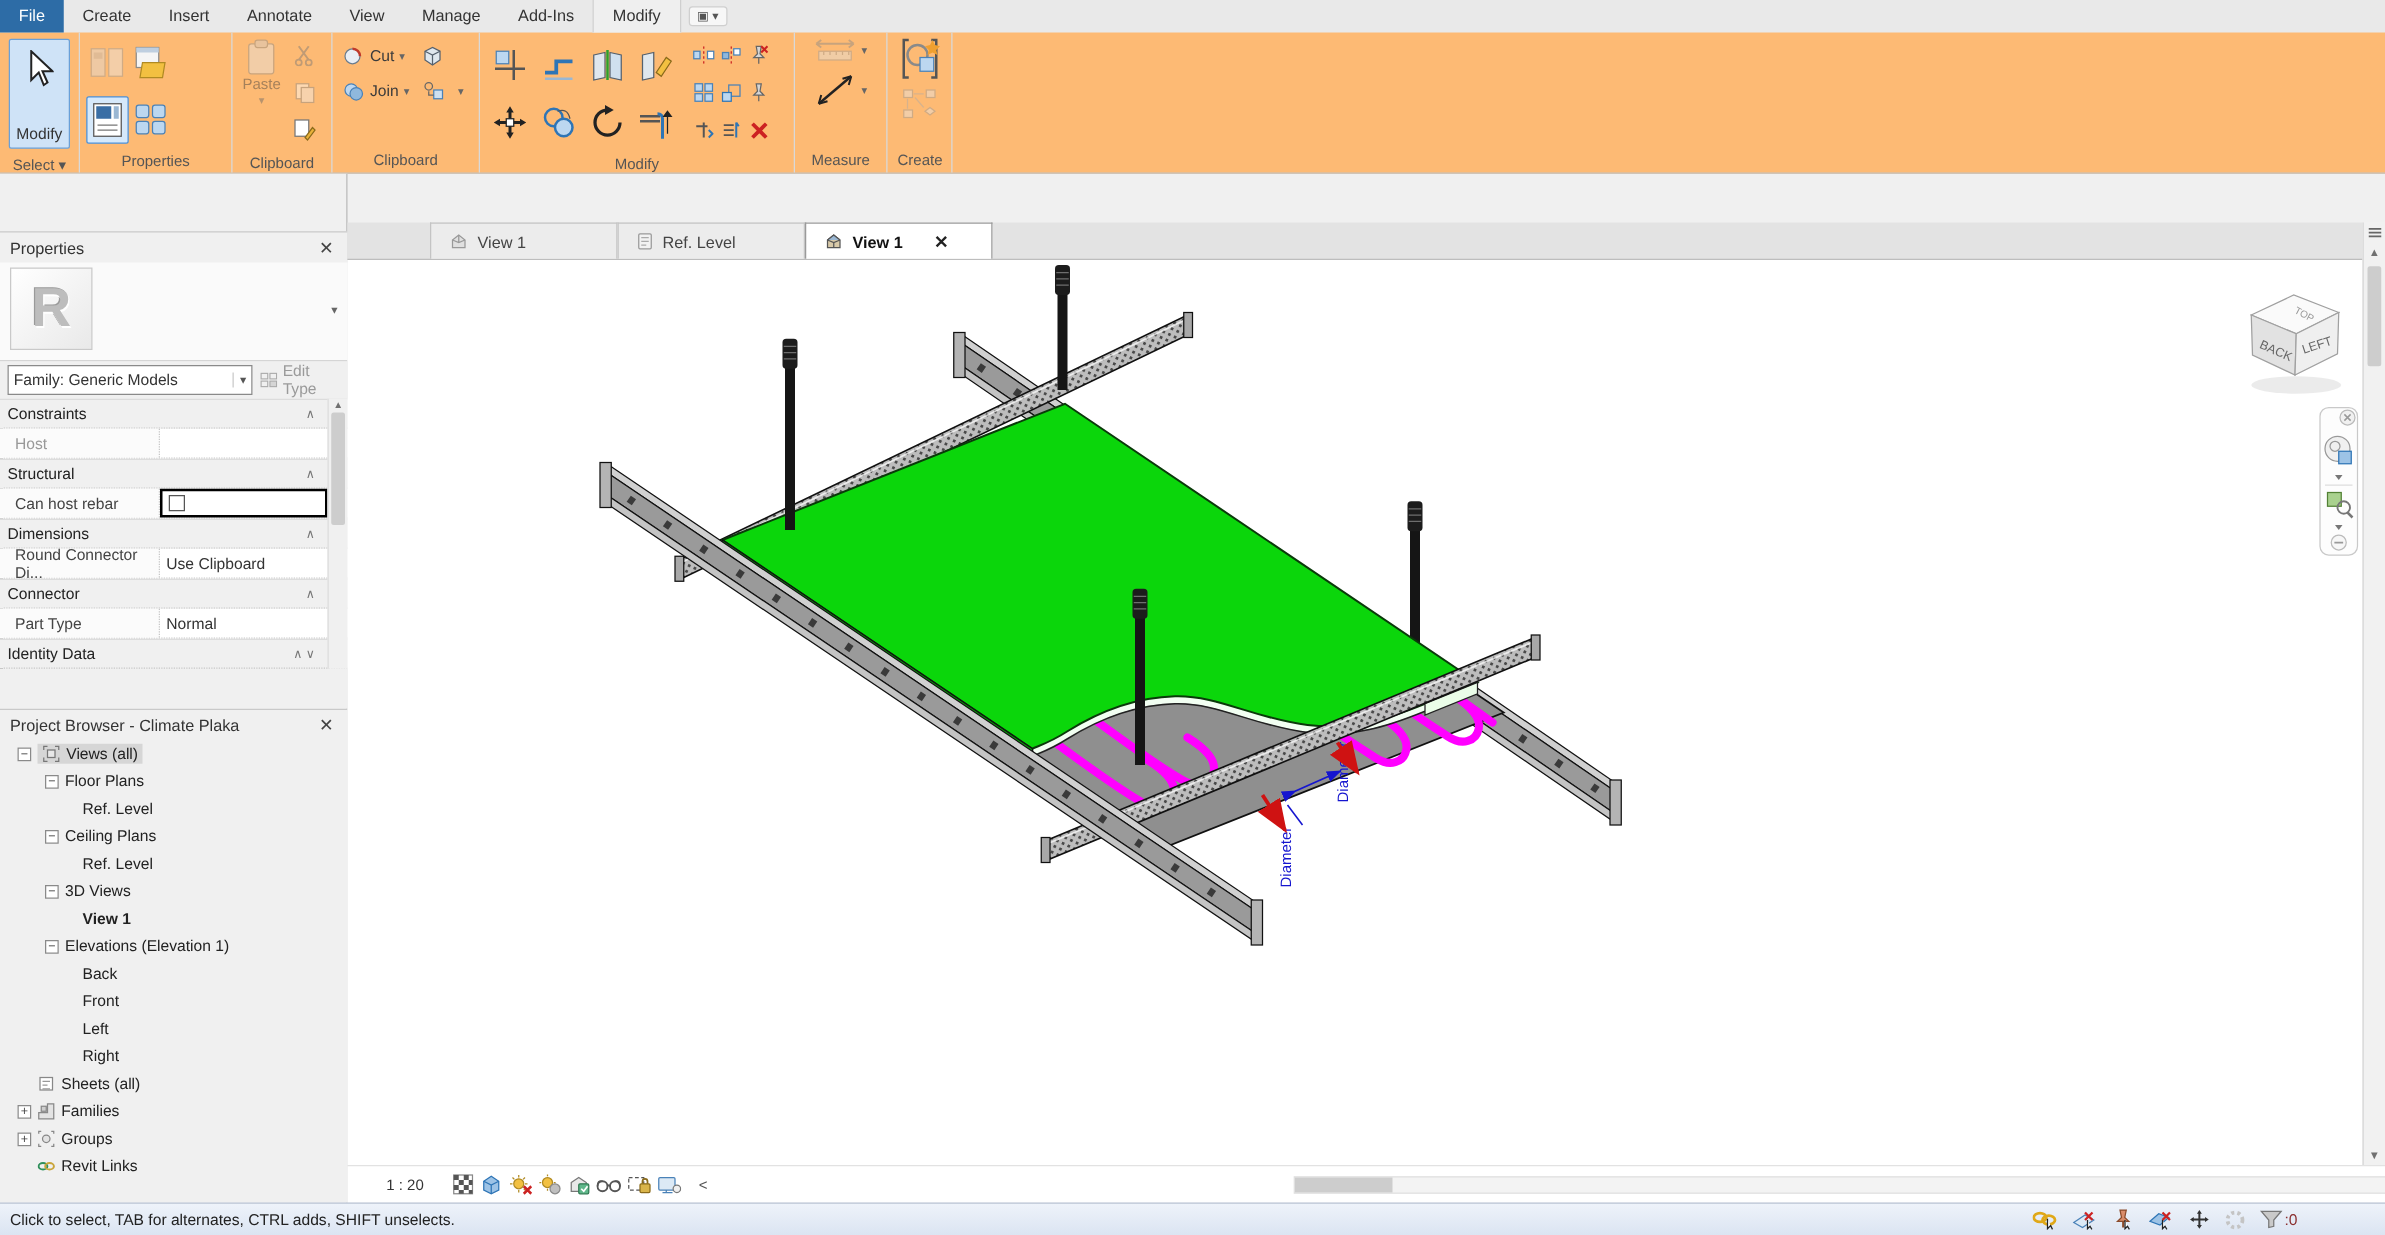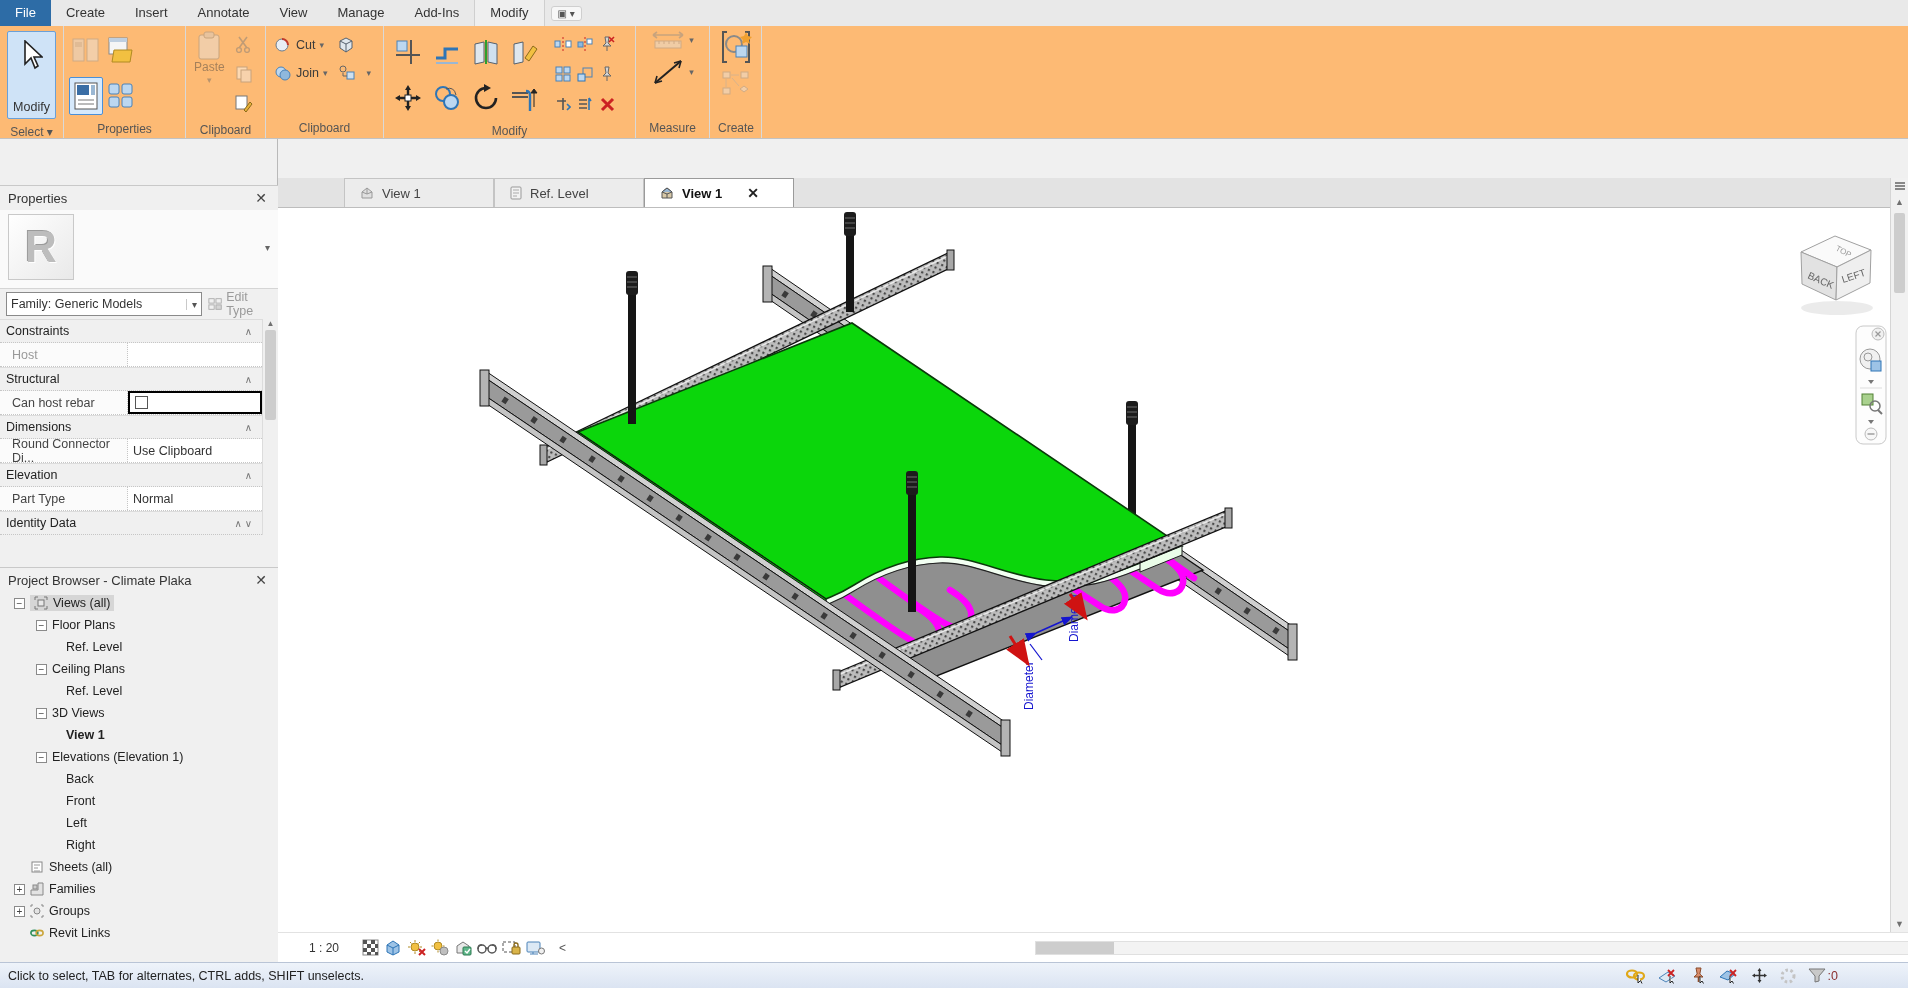--- a/index.html
+++ b/index.html
@@ -456,21 +456,21 @@
         </div>
       <div class="prow h">
           <span>Dimensions</span>
           <span class="chev">∧</span>
         </div>
       <div class="prow">
           <span class="plabel">Round Connector Di...</span>
           <span class="pval">Use Clipboard</span>
         </div>
       <div class="prow h">
-          <span>Elevation</span>
+          <span>Connector</span>
           <span class="chev">∧</span>
         </div>
       <div class="prow">
           <span class="plabel">Part Type</span>
           <span class="pval">Normal</span>
         </div>
       <div class="prow h">
           <span>Identity Data</span>
           <span class="chev">∧ ∨</span>
         </div>

